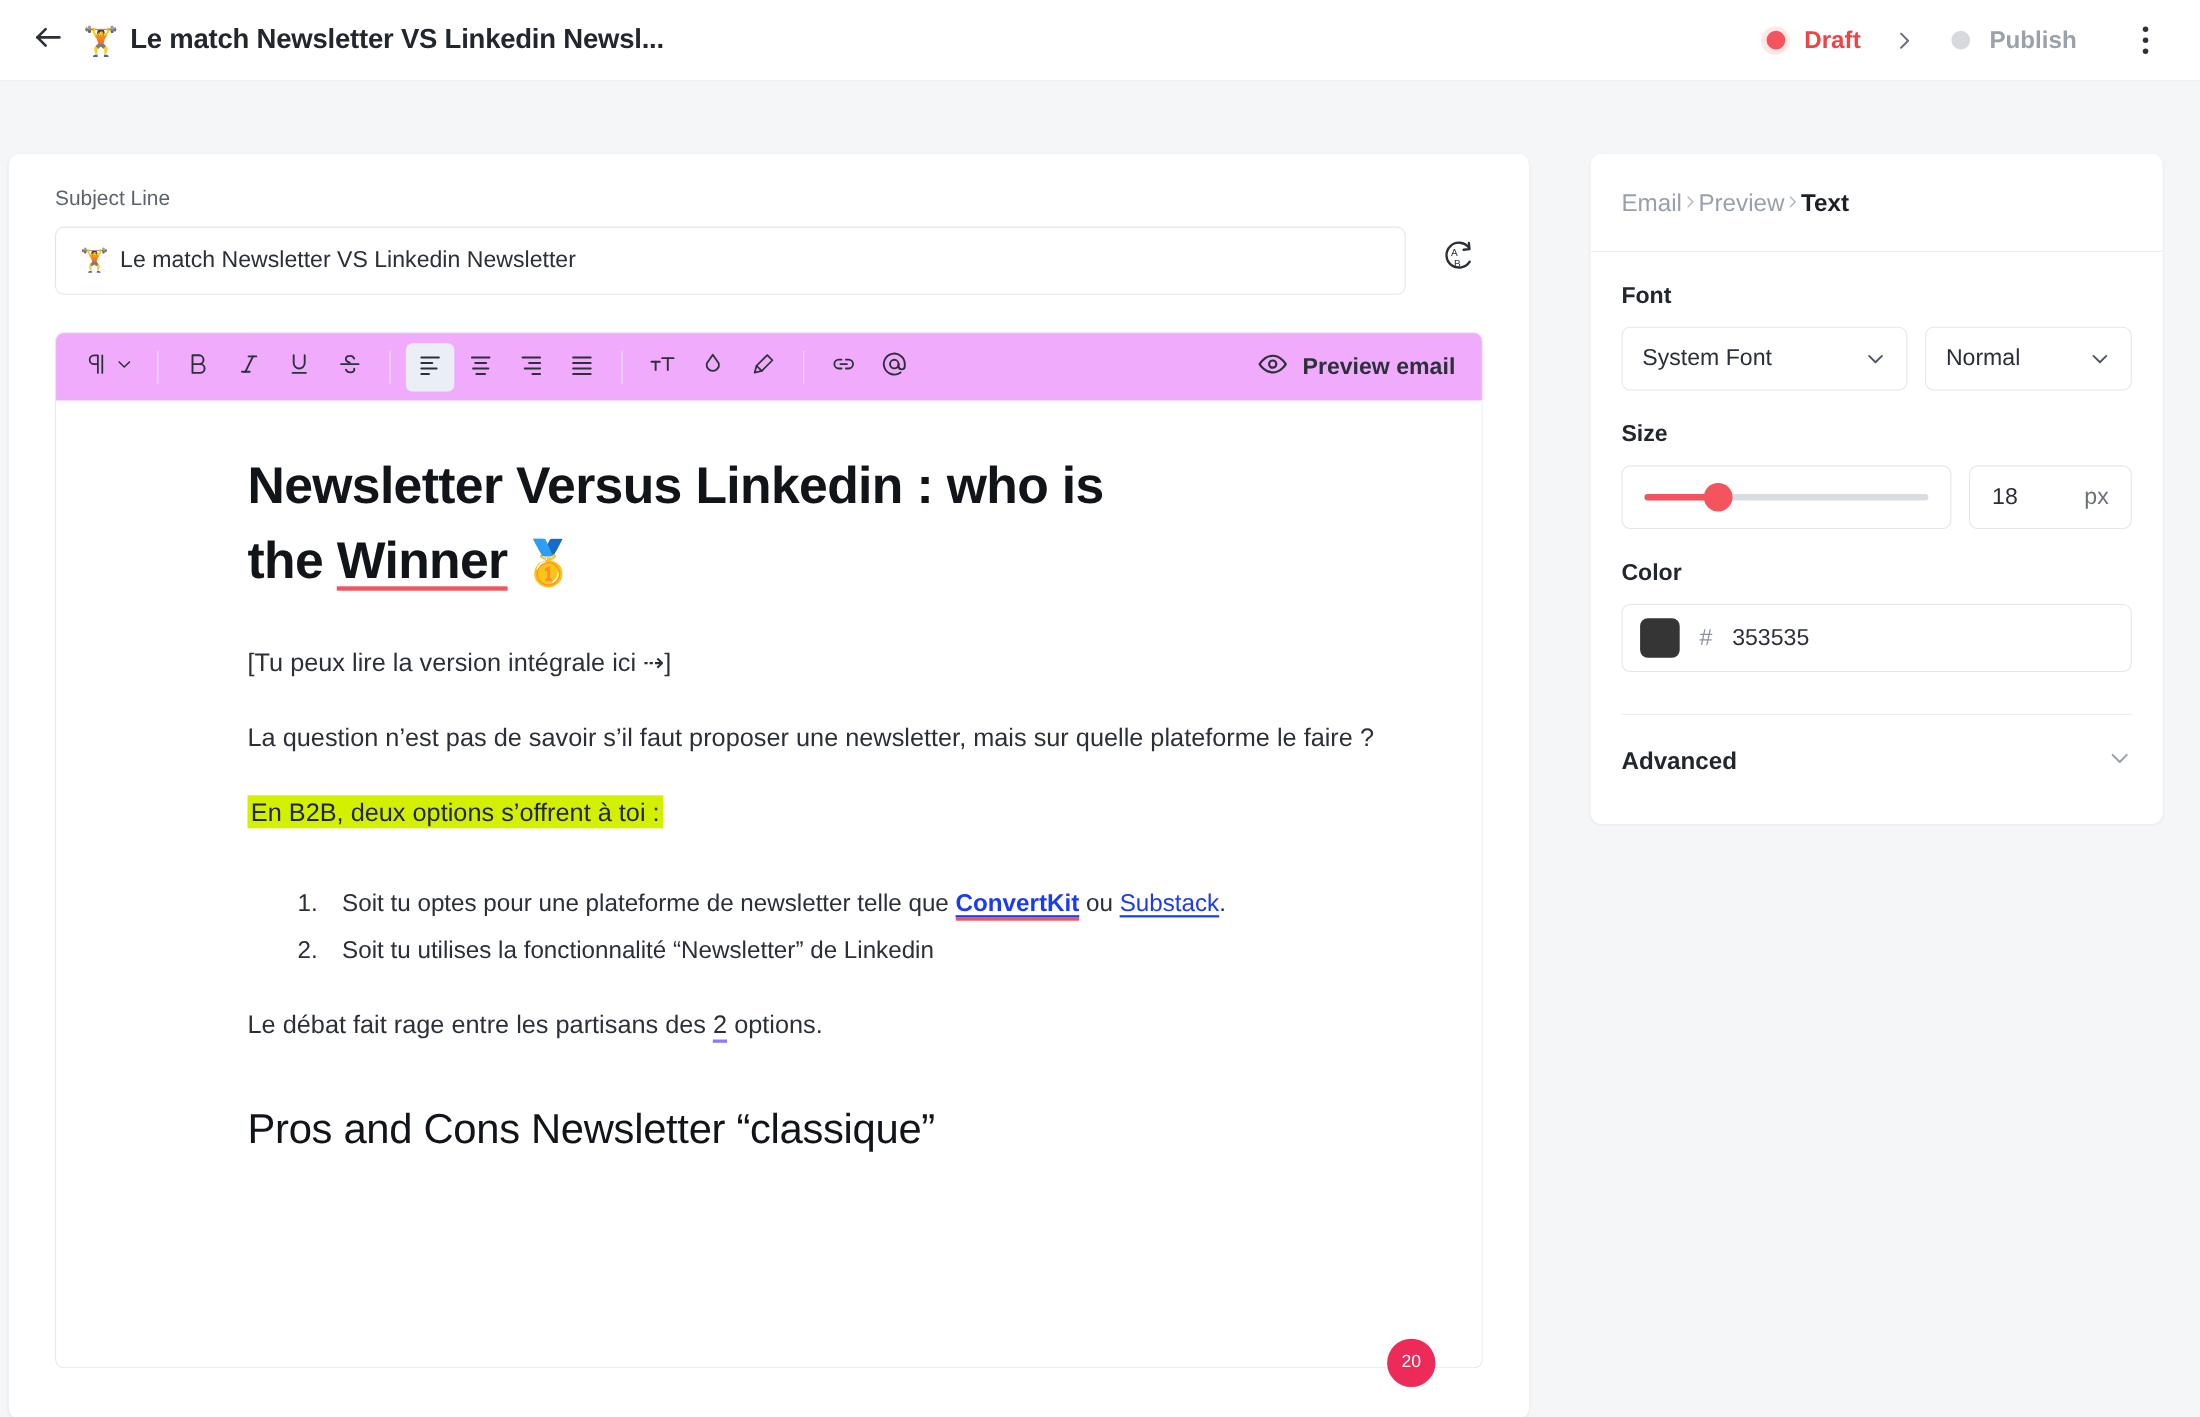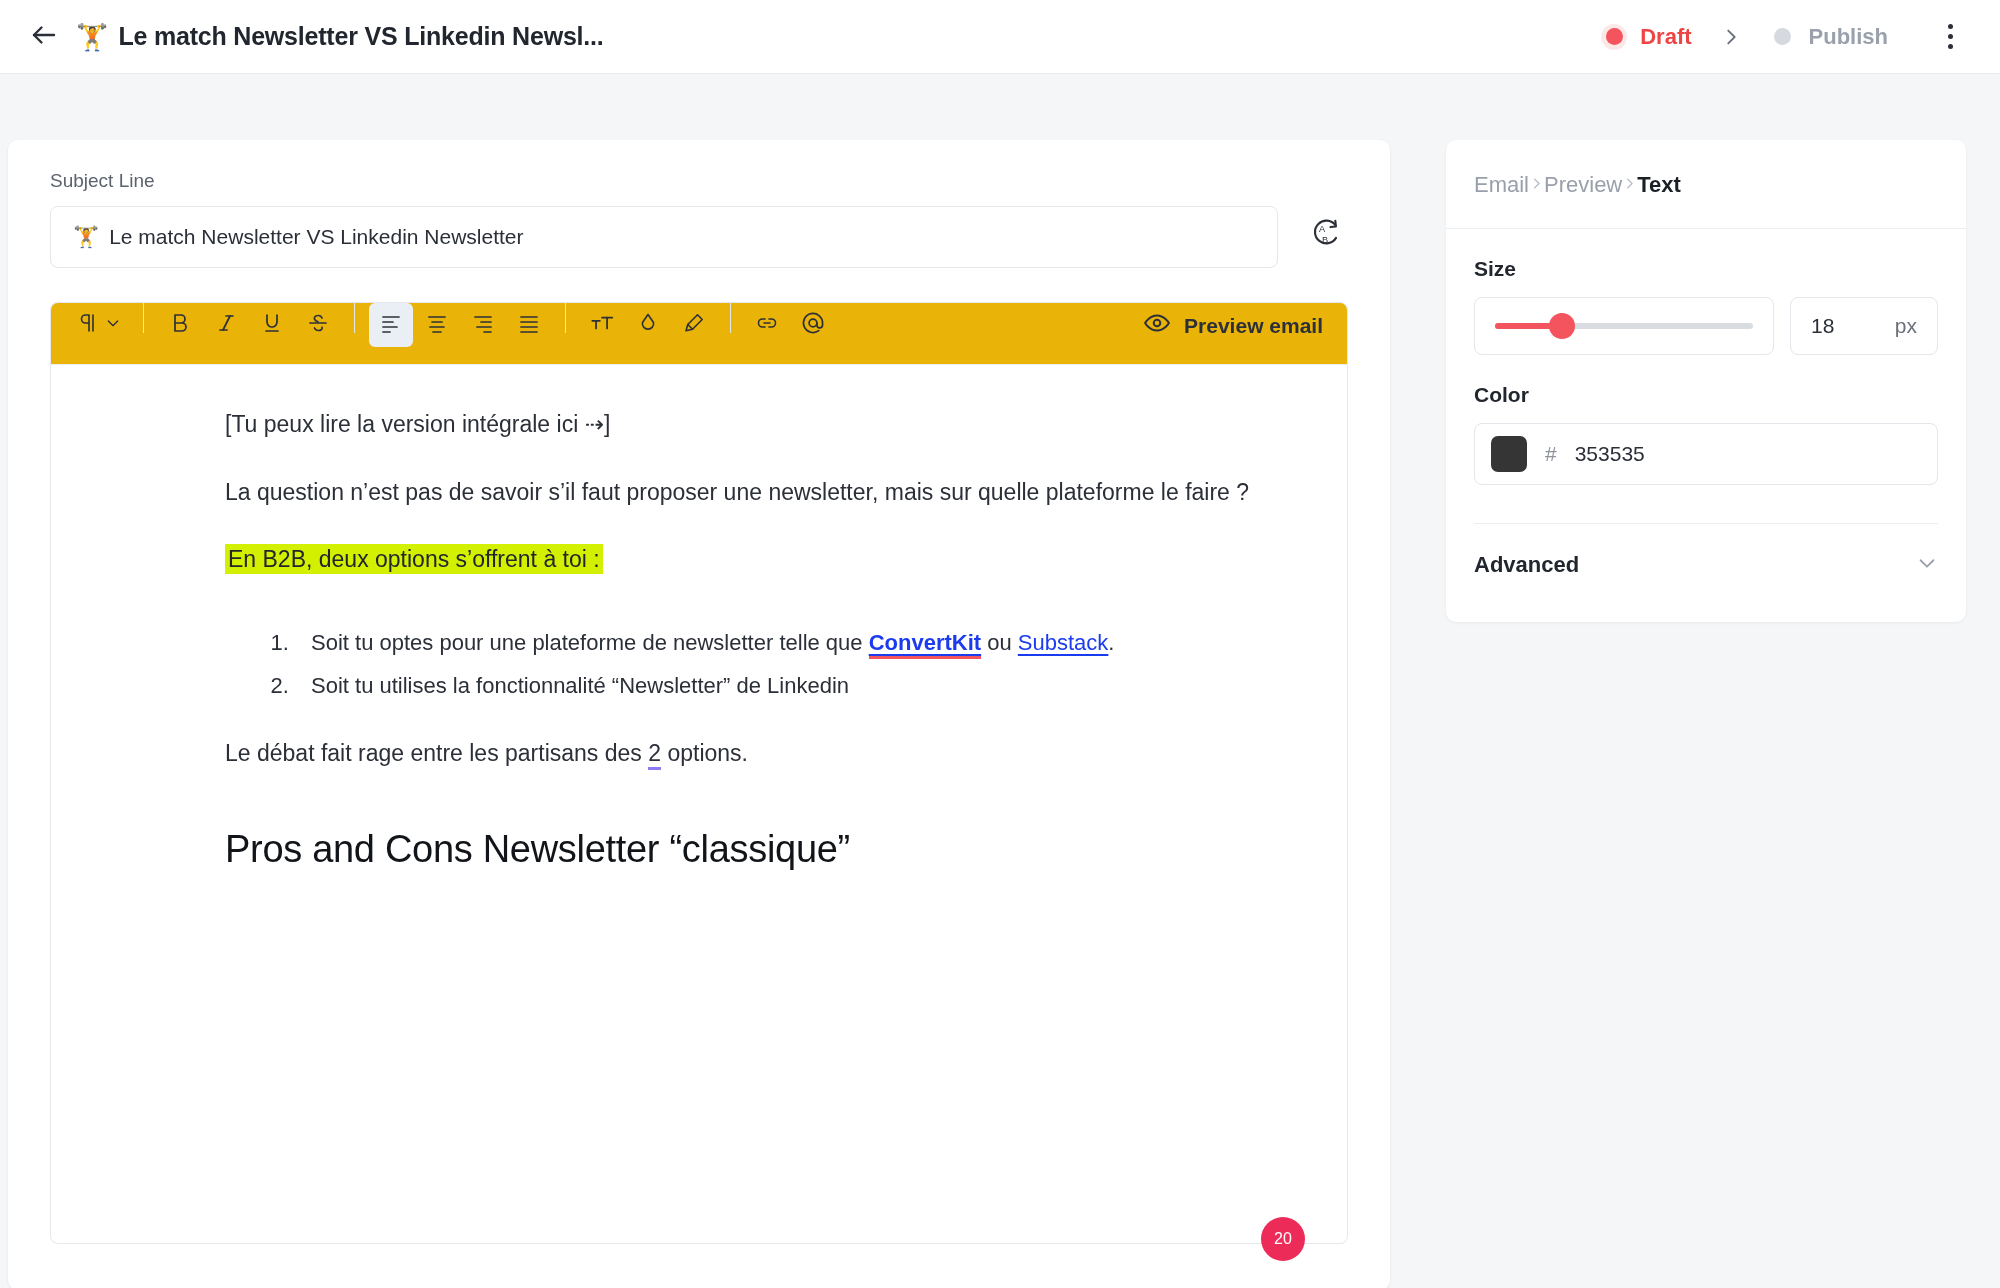--- a/index.html
+++ b/index.html
@@ -92,23 +92,23 @@
     color: #2b2f38;
   }
 
   
   .toolbar {
     margin: 34px 42px 0 42px;
     height: 62px;
     border: 1px solid #e6e8ec;
     border-bottom: none;
     border-radius: 8px 8px 0 0;
-    display: flex; align-items: flex-start;
+    display: flex; align-items: center;
     padding: 0 16px; gap: 2px;
-    background: #eab308;
+    background: #f0abfc;
   }
   .tb {
     width: 44px; height: 44px; border-radius: 6px;
     display: flex; align-items: center; justify-content: center;
     cursor: pointer; color: #2b3039; flex: 0 0 auto;
   }
   .tb.active { background: #eaeff5; }
   .tb-para { width: 62px; gap: 6px; }
   .tb-sep { width: 1px; height: 30px; background: #e2e5ea; margin: 0 12px; flex: 0 0 auto; }
   .preview-btn {
@@ -450,20 +450,25 @@
           <svg width="28" height="28" viewBox="0 0 24 24" fill="none" stroke="currentColor" stroke-width="1.7" stroke-linecap="round" stroke-linejoin="round">
               <path d="M1.8 12S5.5 5.5 12 5.5 22.2 12 22.2 12 18.5 18.5 12 18.5 1.8 12 1.8 12Z"></path>
               <circle cx="12" cy="12" r="2.8"></circle>
             </svg>
         </span>
         <span>Preview email</span>
       </div>
     </div>
 
     <div class="email-body">
+      <div class="h1">
+        <span>Newsletter Versus Linkedin : who is</span><br>
+        <span>the </span><span class="u-red">Winner</span>
+        <span class="emo">🥇</span>
+      </div>
 
       <div class="body-col">
         <div class="p">[Tu peux lire la version intégrale ici ⇢]</div>
         <div class="p">La question n’est pas de savoir s’il faut proposer une newsletter, mais sur quelle plateforme le faire ?</div>
         <div class="p tight">
           <span class="hl" style="background: rgb(210, 240, 0);">En B2B, deux options s’offrent à toi :</span>
         </div>
 
         <ol class="list">
           <li>
@@ -495,20 +500,41 @@
       </span>
       <span class="crumb">Preview</span>
       <span class="crumb-sep">
         <svg width="15" height="15" viewBox="0 0 24 24" fill="none" stroke="currentColor" stroke-width="2.2" stroke-linecap="round" stroke-linejoin="round">
             <polyline points="9,5 16,12 9,19"></polyline>
           </svg>
       </span>
       <span class="crumb current">Text</span>
     </div>
 
+    <div class="panel-sect">
+      <div class="panel-label">Font</div>
+      <div class="ctrl-row">
+        <div class="select font">
+          <span>System Font</span>
+          <span class="chev-d">
+            <svg width="20" height="20" viewBox="0 0 24 24" fill="none" stroke="currentColor" stroke-width="2" stroke-linecap="round" stroke-linejoin="round">
+                <polyline points="5,9 12,16 19,9"></polyline>
+              </svg>
+          </span>
+        </div>
+        <div class="select weight">
+          <span>Normal</span>
+          <span class="chev-d">
+            <svg width="20" height="20" viewBox="0 0 24 24" fill="none" stroke="currentColor" stroke-width="2" stroke-linecap="round" stroke-linejoin="round">
+                <polyline points="5,9 12,16 19,9"></polyline>
+              </svg>
+          </span>
+        </div>
+      </div>
+    </div>
 
     <div class="panel-sect">
       <div class="panel-label">Size</div>
       <div class="ctrl-row">
         <div class="slider-box">
           <div class="track">
             <div class="fill" style="width: 26%; background: rgb(244, 84, 93);"></div>
             <div class="thumb" style="left: 26%; background: rgb(244, 84, 93);"></div>
           </div>
         </div>

